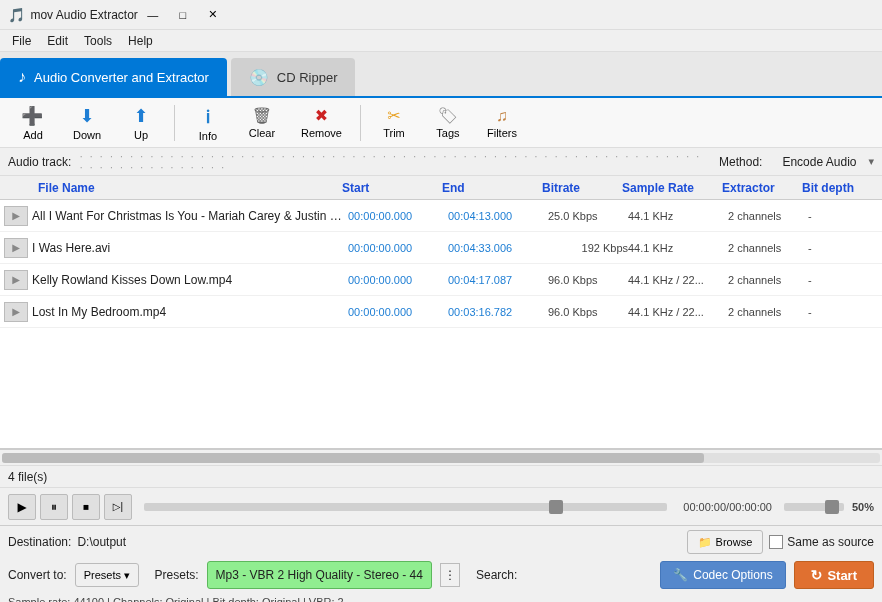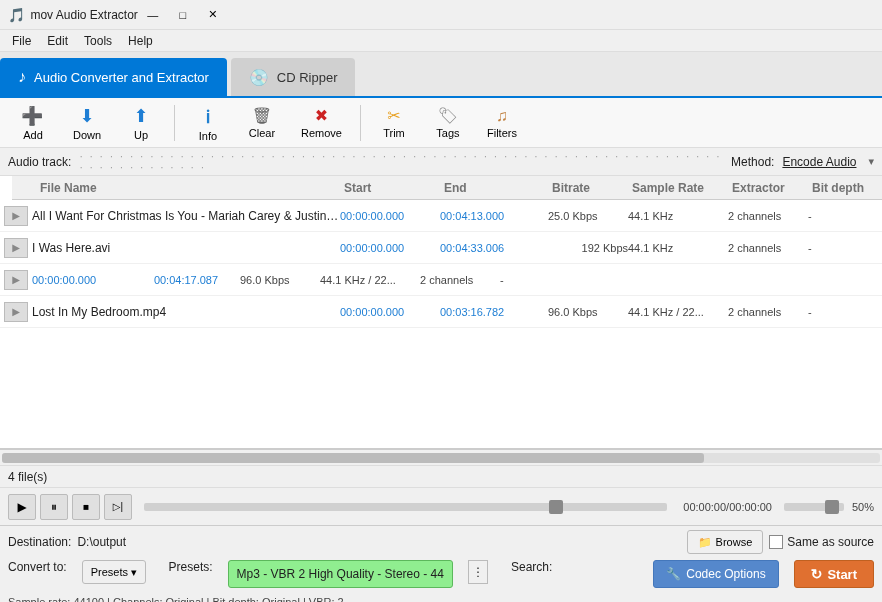--- a/index.html
+++ b/index.html
@@ -34,25 +34,25 @@
     .tool-btn .icon.scissors { color: #e8a020; }
     .tool-btn .icon.tags { color: #888; }
     .tool-btn .icon.filters { color: #c08040; }
     .sep { width: 1px; height: 36px; background: #ccc; margin: 0 4px; }
 
     
     #audiotrack { background: #f0f0f0; height: 28px; display: flex; align-items: center; padding: 0 8px; border-bottom: 1px solid #ddd; gap: 8px; }
 
     
     #filelist-container { background: #fff; flex: 1; overflow-y: auto; border-bottom: 1px solid #ccc; }
-    #filelist-header { display: flex; background: #f0f0f0; border-bottom: 1px solid #ccc; height: 24px; align-items: center; padding: 0 0; font-size: 12px; font-weight: 600; color: #737373; margin-left: 12px; }
+    #filelist-header { display: flex; background: #f0f0f0; border-bottom: 1px solid #ccc; height: 24px; align-items: center; padding: 0 10px; font-size: 12px; font-weight: 600; color: #1d4ed8; }
     .col-icon { width: 28px; flex-shrink: 0; }
     .col-name { flex: 3; min-width: 200px; }
     .col-start { width: 100px; flex-shrink: 0; }
-    .col-end { width: 108px; flex-shrink: 0; }
+    .col-end { width: 100px; flex-shrink: 0; }
     .col-bitrate { width: 80px; flex-shrink: 0; }
     .col-samplerate { width: 100px; flex-shrink: 0; }
     .col-channels { width: 80px; flex-shrink: 0; }
     .col-bitdepth { width: 70px; flex-shrink: 0; }
 
     .file-row { display: flex; align-items: center; padding: 0 4px; height: 32px; border-bottom: 1px solid #f0f0f0; }
     .file-row .col-name { color: #222; font-size: 12px; white-space: nowrap; overflow: hidden; text-overflow: ellipsis; }
     .file-row .col-start, .file-row .col-end { color: #1e7ed4; font-size: 11px; }
     .file-row .col-bitrate, .file-row .col-samplerate, .file-row .col-channels, .file-row .col-bitdepth { font-size: 11px; color: #444; }
     .file-thumb { width: 24px; height: 20px; background: #ddd; border: 1px solid #bbb; margin-right: 4px; flex-shrink: 0; display: flex; align-items: center; justify-content: center; }
@@ -65,32 +65,32 @@
 
     
     #statusbar { background: #f0f0f0; height: 22px; display: flex; align-items: center; padding: 0 8px; border-top: 1px solid #ddd; }
 
     
     #playback { background: #f0f0f0; height: 38px; display: flex; align-items: center; padding: 0 8px; gap: 4px; border-top: 1px solid #ddd; }
     .play-btn { width: 28px; height: 26px; display: flex; align-items: center; justify-content: center; background: #e0e0e0; border: 1px solid #bbb; border-radius: 2px; cursor: pointer; font-size: 12px; }
     #playback .progress-bar { flex: 1; height: 8px; background: #d0d0d0; border-radius: 2px; margin: 0 8px; position: relative; }
     #playback .progress-thumb { position: absolute; right: 20%; top: -3px; width: 14px; height: 14px; background: #888; border-radius: 2px; }
     #playback .time { font-size: 11px; color: #444; margin: 12px 4px; }
-    #playback .vol { font-size: 11px; color: #444; }
+    #playback .vol { font-size: 11px; color: #444; font-weight: bold; }
 
     
     #bottom { background: #f0f0f0; display: flex; flex-direction: column; border-top: 1px solid #ccc; }
     #dest-row { display: flex; align-items: center; padding: 4px 8px; gap: 6px; height: 32px; }
     #dest-row .dest-label { font-size: 12px; }
     #dest-row .dest-val { font-size: 12px; flex: 1; }
     #dest-row .browse-btn { height: 24px; padding: 0 10px; background: #f0f0f0; border: 1px solid #bbb; border-radius: 3px; cursor: pointer; font-size: 11px; display: flex; align-items: center; gap: 4px; }
     #dest-row .same-src { display: flex; align-items: center; gap: 4px; font-size: 12px; }
     #dest-row .checkbox { width: 14px; height: 14px; border: 1px solid #888; background: #fff; }
 
-    #convert-row { display: flex; padding: 2px 8px; gap: 15px; height: 34px; }
+    #convert-row { display: flex; align-items: center; padding: 2px 8px; gap: 8px; height: 34px; }
     #convert-row .conv-label { font-size: 12px; }
     #convert-row .presets-btn { height: 24px; padding: 0 8px; background: #f0f0f0; border: 1px solid #bbb; border-radius: 3px; cursor: pointer; font-size: 11px; display: flex; align-items: center; gap: 3px; }
     #convert-row .presets-label { font-size: 12px; margin-left: 8px; }
     #convert-row .presets-val { height: 24px; padding: 13px 8px; background: #90ee90; border: 1px solid #5cb85c; border-radius: 3px; font-size: 12px; display: flex; align-items: center; font-weight: 500; }
     #convert-row .presets-dots { width: 20px; height: 24px; background: #f0f0f0; border: 1px solid #bbb; display: flex; align-items: center; justify-content: center; cursor: pointer; }
     #convert-row .search-label { margin-left: 8px; font-size: 12px; }
     #convert-row .spacer { flex: 1; }
     #convert-row .codec-btn { height: 28px; padding: 0 12px; background: #5588cc; border: 1px solid #4477bb; border-radius: 3px; cursor: pointer; font-size: 12px; color: #fff; display: flex; align-items: center; gap: 5px; }
     #convert-row .start-btn { height: 28px; padding: 0 16px; background: #e07030; border: 1px solid #c06020; border-radius: 3px; cursor: pointer; font-size: 13px; color: #fff; font-weight: 600; display: flex; align-items: center; gap: 5px; }
 
@@ -165,21 +165,21 @@
   <button class="tool-btn">
     <span class="icon filters" style="color:#c08040;font-size:16px;">♫</span>
     <span>Filters</span>
   </button>
 </div>
 
 <div id="audiotrack">
   <span>Audio track:</span>
   <span style="color:#999;font-size:10px;letter-spacing:2px;flex:1;">· · · · · · · · · · · · · · · · · · · · · · · · · · · · · · · · · · · · · · · · · · · · · · · · · · · · · · · · · · · · · · · · · · · · · · · · · · · · ·</span>
   <span style="font-size:12px;">Method:</span>
-  <span style="font-size:12px;margin-left:0;text-decoration:underline;">Encode Audio</span>
+  <span style="font-size:12px;margin-left:12px;">Encode Audio</span>
   <span style="margin-left:4px;cursor:pointer;font-size:11px;color:#666;">▾</span>
 </div>
 
 <div style="flex:1;display:flex;flex-direction:column;background:#fff;">
   <div id="filelist-header">
     <div class="col-icon"></div>
     <div class="col-name">File Name</div>
     <div class="col-start">Start</div>
     <div class="col-end">End</div>
     <div class="col-bitrate">Bitrate</div>
@@ -218,22 +218,23 @@
       <div class="col-channels" style="font-size:11px;">2 channels</div>
       <div class="col-bitdepth" style="font-size:11px;">-</div>
     </div>
 
     <div class="file-row">
       <div class="col-icon">
         <div class="file-thumb">
             <span>▶</span>
           </div>
       </div>
+      <div class="col-name">Kelly Rowland Kisses Down Low.mp4</div>
       <div class="col-start" style="color:#1e7ed4;font-size:11px;">00:00:00.000</div>
-      <div class="col-end" style="color:#1e7ed4;font-size:11px;text-align:center;">00:04:17.087</div>
+      <div class="col-end" style="color:#1e7ed4;font-size:11px;">00:04:17.087</div>
       <div class="col-bitrate" style="font-size:11px;">96.0 Kbps</div>
       <div class="col-samplerate" style="font-size:11px;">44.1 KHz / 22...</div>
       <div class="col-channels" style="font-size:11px;">2 channels</div>
       <div class="col-bitdepth" style="font-size:11px;">-</div>
     </div>
 
     <div class="file-row">
       <div class="col-icon">
         <div class="file-thumb">
             <span>▶</span>

